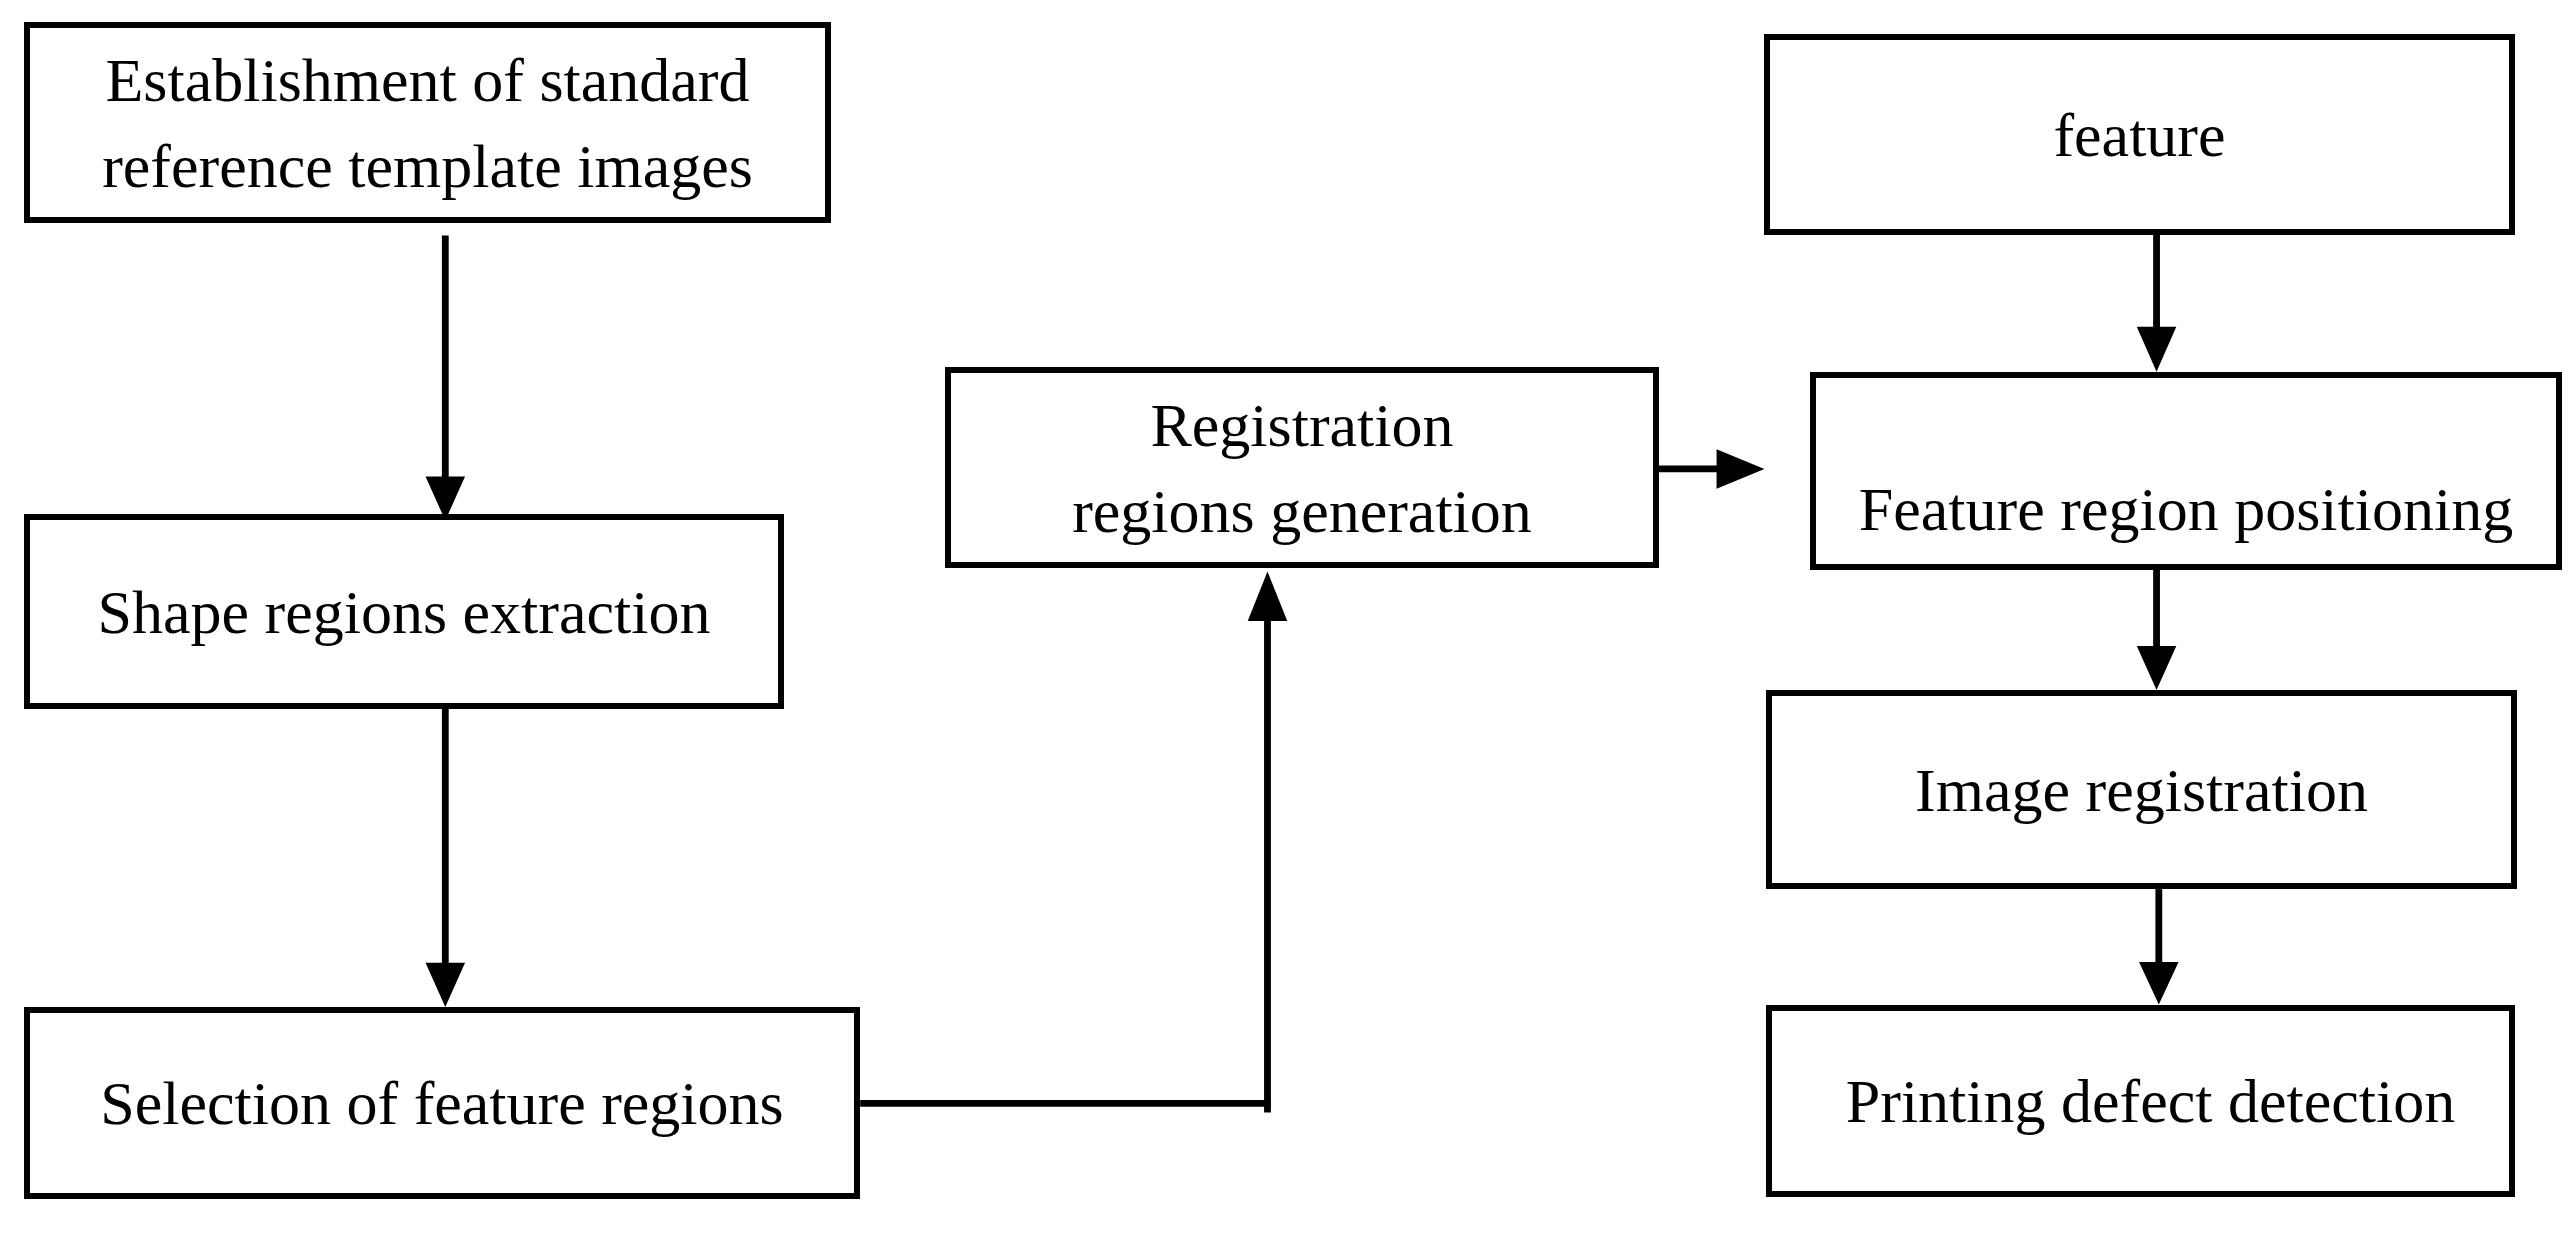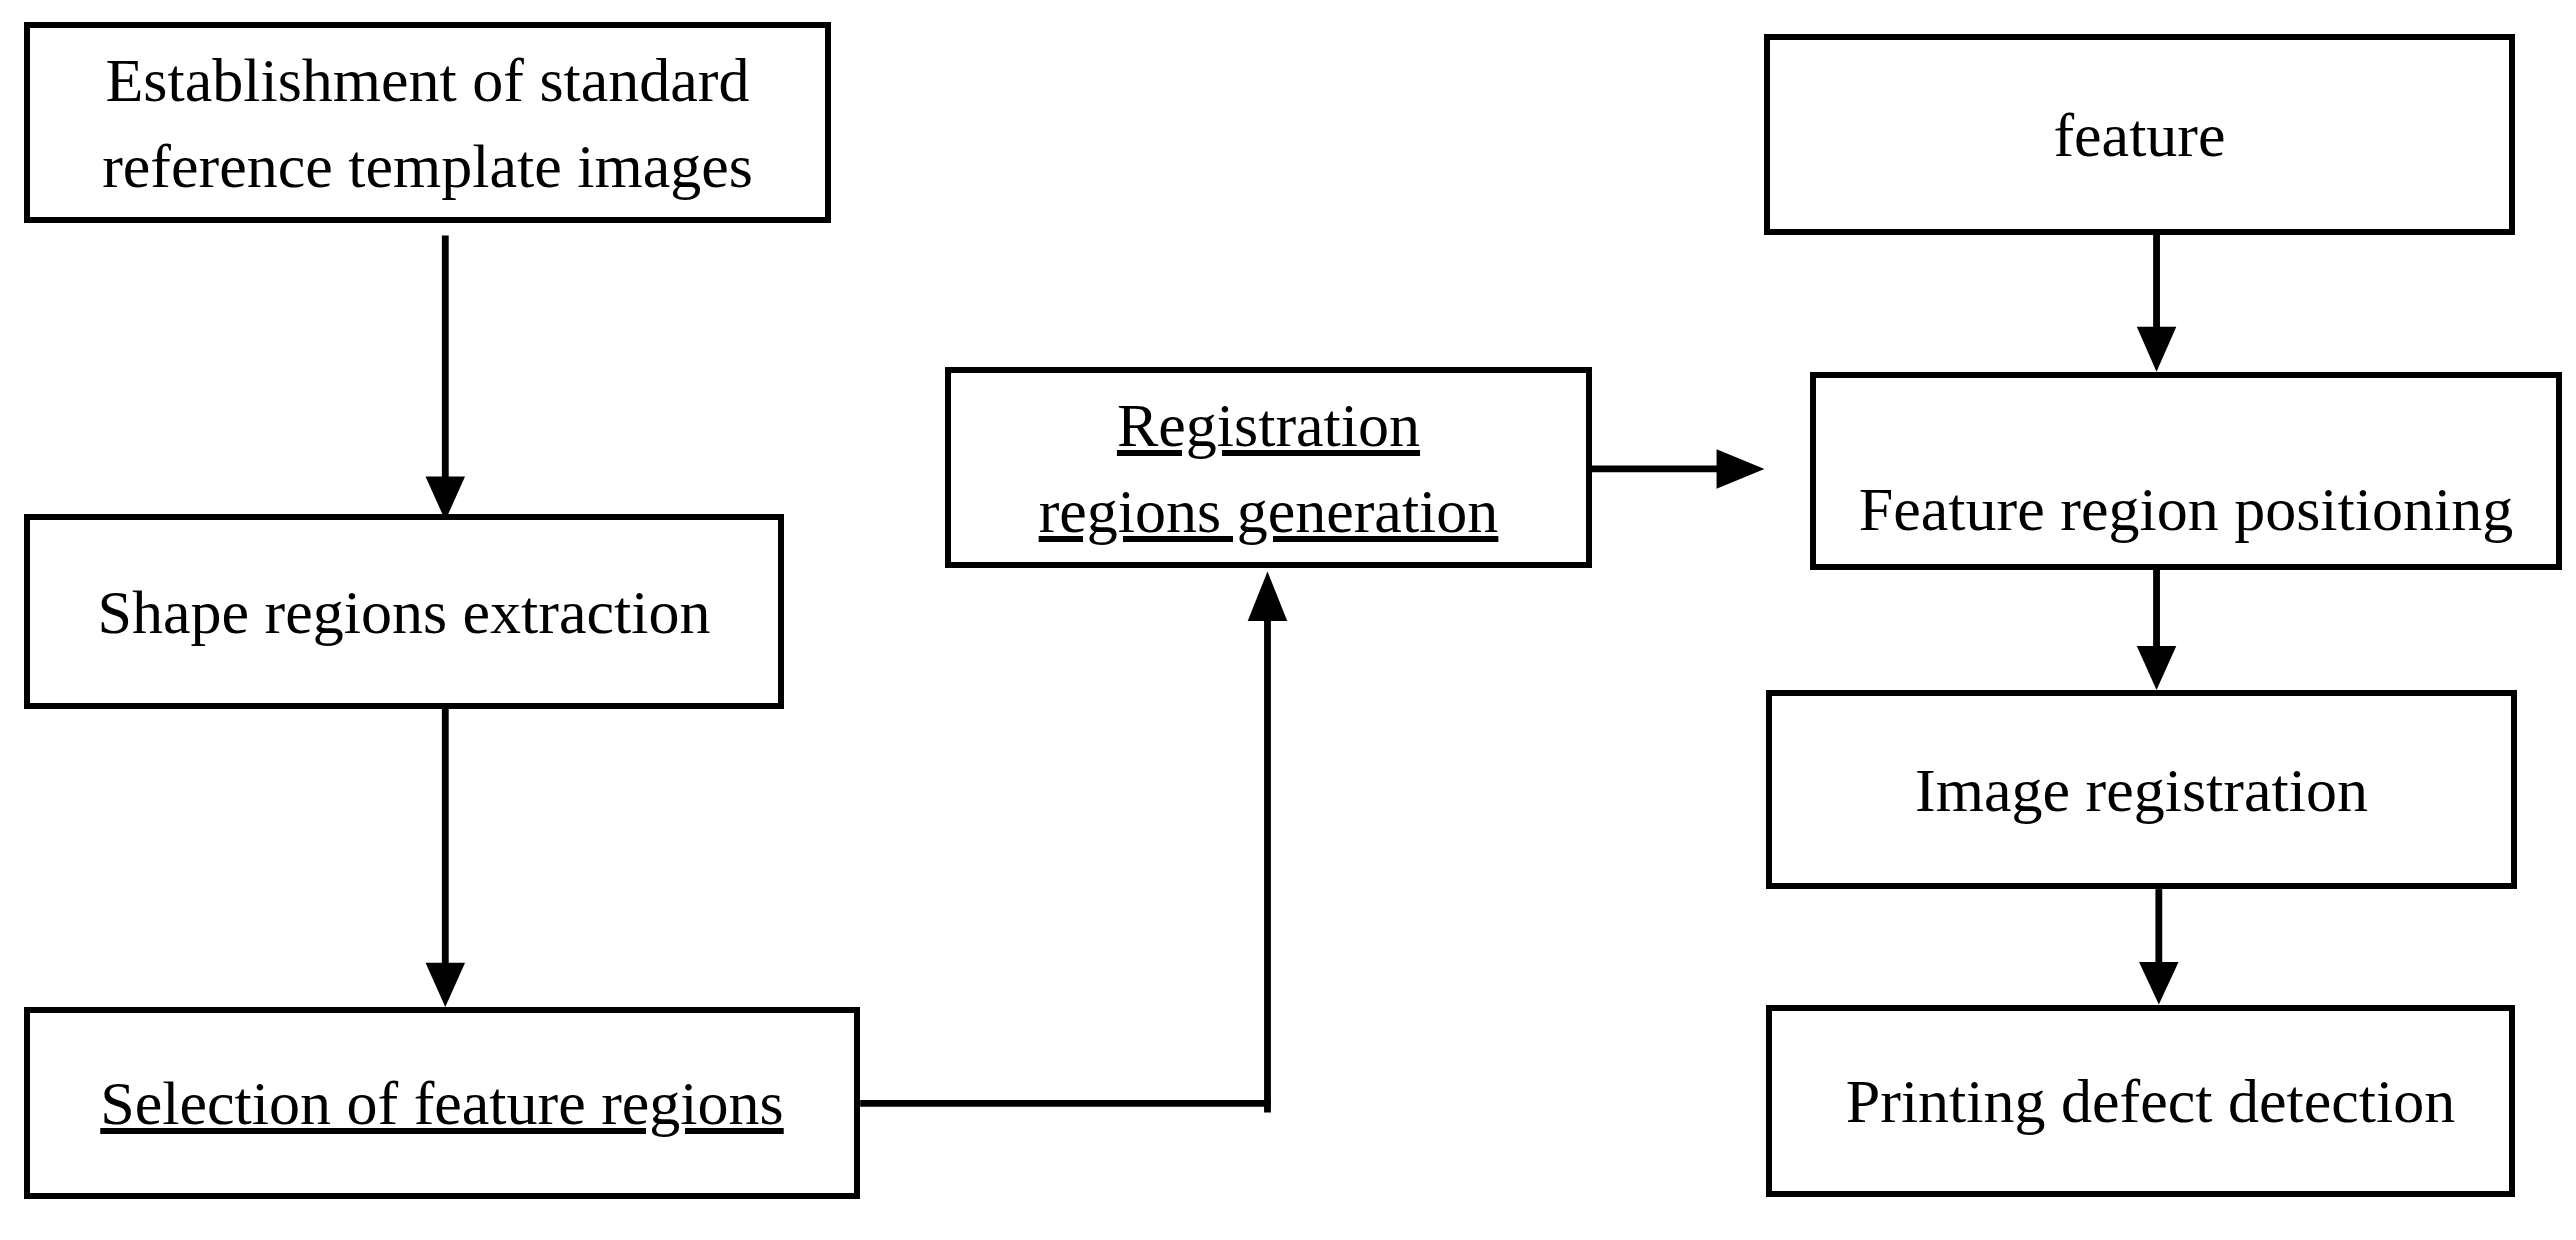--- a/index.html
+++ b/index.html
@@ -43,22 +43,22 @@
     text-align: center;
     font-family: "Liberation Serif", "DejaVu Serif", serif;
     font-size: 62px;
     line-height: 86px;
     white-space: nowrap;
   }
   .node span { display: block; }
 
   #node-establishment        { left: 24px;   top: 22px;   width: 807px; height: 201px; }
   #node-shape-extraction     { left: 24px;   top: 514px;  width: 760px; height: 195px; }
-  #node-feature-selection    { left: 24px;   top: 1007px; width: 836px; height: 192px; text-decoration: underline; }
-  #node-registration-template{ left: 945px; top: 367px;  width: 647px;  height: 201px; text-decoration: underline; }
+  #node-feature-selection    { left: 24px;   top: 1007px; width: 836px; height: 192px; }
+  #node-registration-template{ left: 945px; top: 367px;  width: 714px;  height: 201px; }
   #node-captured-online      { left: 1764px; top: 34px;   width: 751px;  height: 201px; }
   #node-feature-positioning  { left: 1764px; top: 372px;  width: 752px;  height: 198px; padding-top: 76px; margin-left: 46px; }
   #node-image-registration   { left: 1766px; top: 690px;  width: 751px;  height: 199px; text-align: right; }
   #node-defect-detection     { left: 1766px; top: 1005px; width: 749px;  height: 192px; padding-left: 20px; }
 </style>
 </head>
 <body>
 
 <div class="canvas">
 

